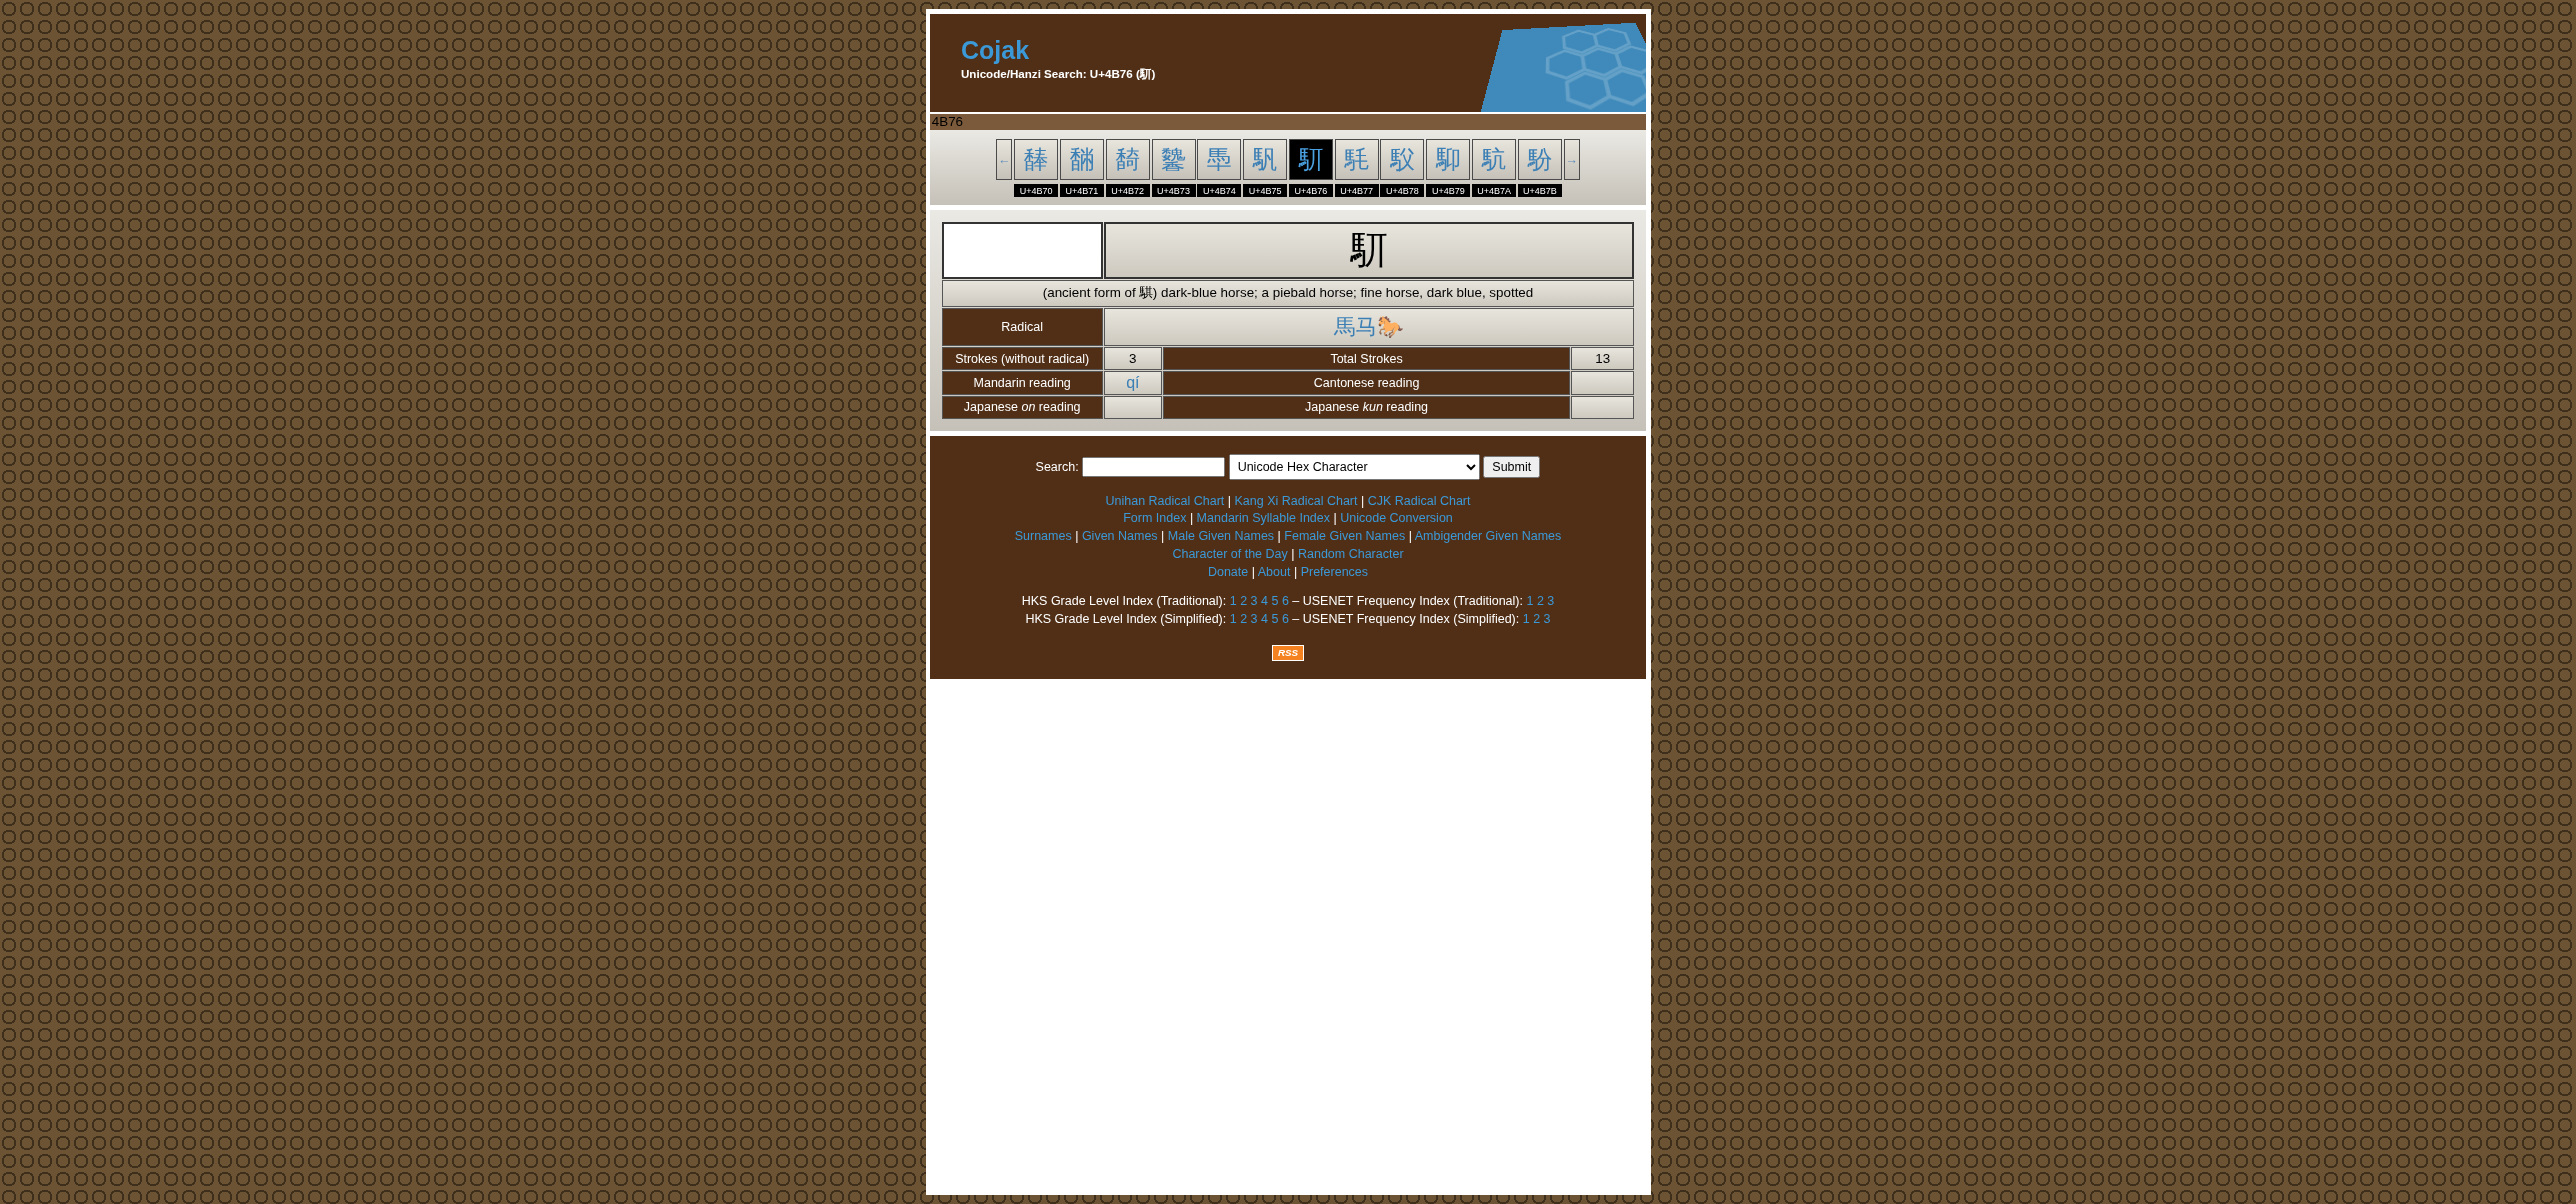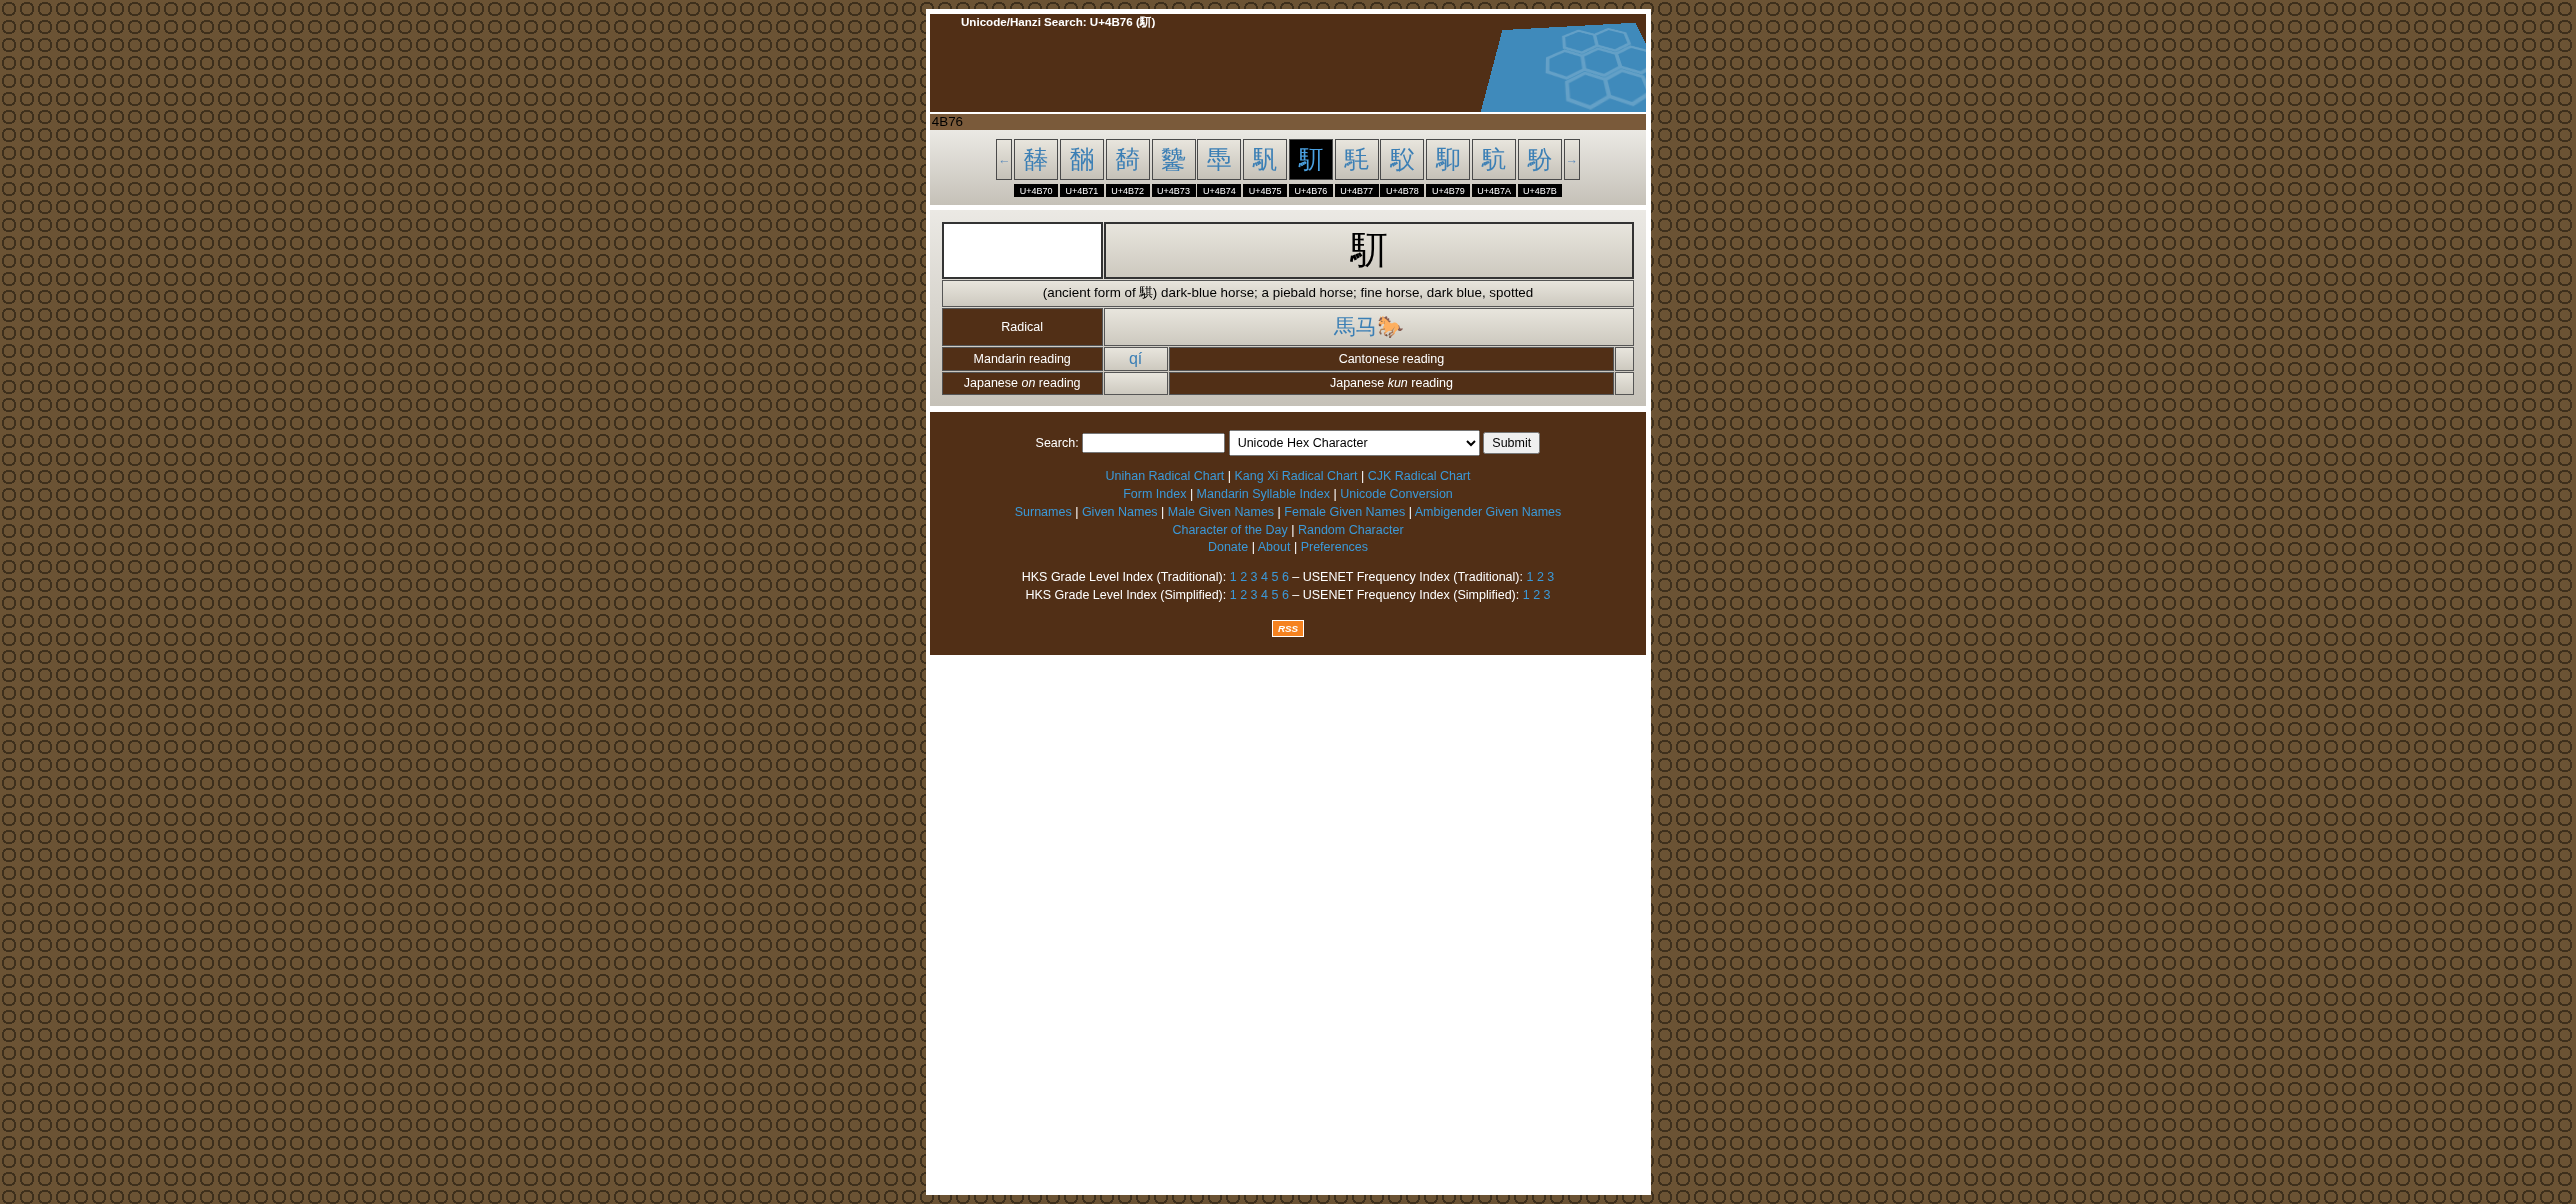--- a/index.html
+++ b/index.html
@@ -229,20 +229,21 @@
           <polygon points="100,10 120,20 120,40 100,50 80,40 80,20"></polygon>
           <polygon points="140,10 160,20 160,40 140,50 120,40 120,20"></polygon>
           <polygon points="120,45 140,55 140,75 120,85 100,75 100,55"></polygon>
           <polygon points="160,45 180,55 180,75 160,85 140,75 140,55"></polygon>
           <polygon points="80,45 100,55 100,75 80,85 60,75 60,55"></polygon>
           <polygon points="100,80 120,90 120,110 100,120 80,110 80,90"></polygon>
           <polygon points="140,80 160,90 160,110 140,120 120,110 120,90"></polygon>
         </g>
       </svg>
     </div>
+    <div class="header-title">Cojak</div>
     <div class="header-sub">Unicode/Hanzi Search: U+4B76 (䭶)</div>
   </div>
 
   <div class="codeline">
     <span>4B76</span>
   </div>
 
   <div class="nav-strip">
     <div class="nav-row">
       <div class="arrow-box">←</div>
@@ -290,20 +291,26 @@
         <td class="big-char-cell" colspan="3">䭶</td>
       </tr>
       <tr>
         <td class="def-cell" colspan="4">(ancient form of 騏) dark-blue horse; a piebald horse; fine horse, dark blue, spotted</td>
       </tr>
       <tr>
         <td class="label-cell" style="height:30px;">Radical</td>
         <td class="radical-cell" colspan="3">馬马🐎</td>
       </tr>
       <tr>
+        <td class="label-cell">Strokes (without radical)</td>
+        <td class="val-cell plain">3</td>
+        <td class="label-cell">Total Strokes</td>
+        <td class="val-cell plain">13</td>
+      </tr>
+      <tr>
         <td class="label-cell">Mandarin reading</td>
         <td class="val-cell">qí</td>
         <td class="label-cell">Cantonese reading</td>
         <td class="val-cell"></td>
       </tr>
       <tr>
         <td class="label-cell"><span>Japanese </span><em>on</em><span> reading</span></td>
         <td class="val-cell"></td>
         <td class="label-cell"><span>Japanese </span><em>kun</em><span> reading</span></td>
         <td class="val-cell"></td>

